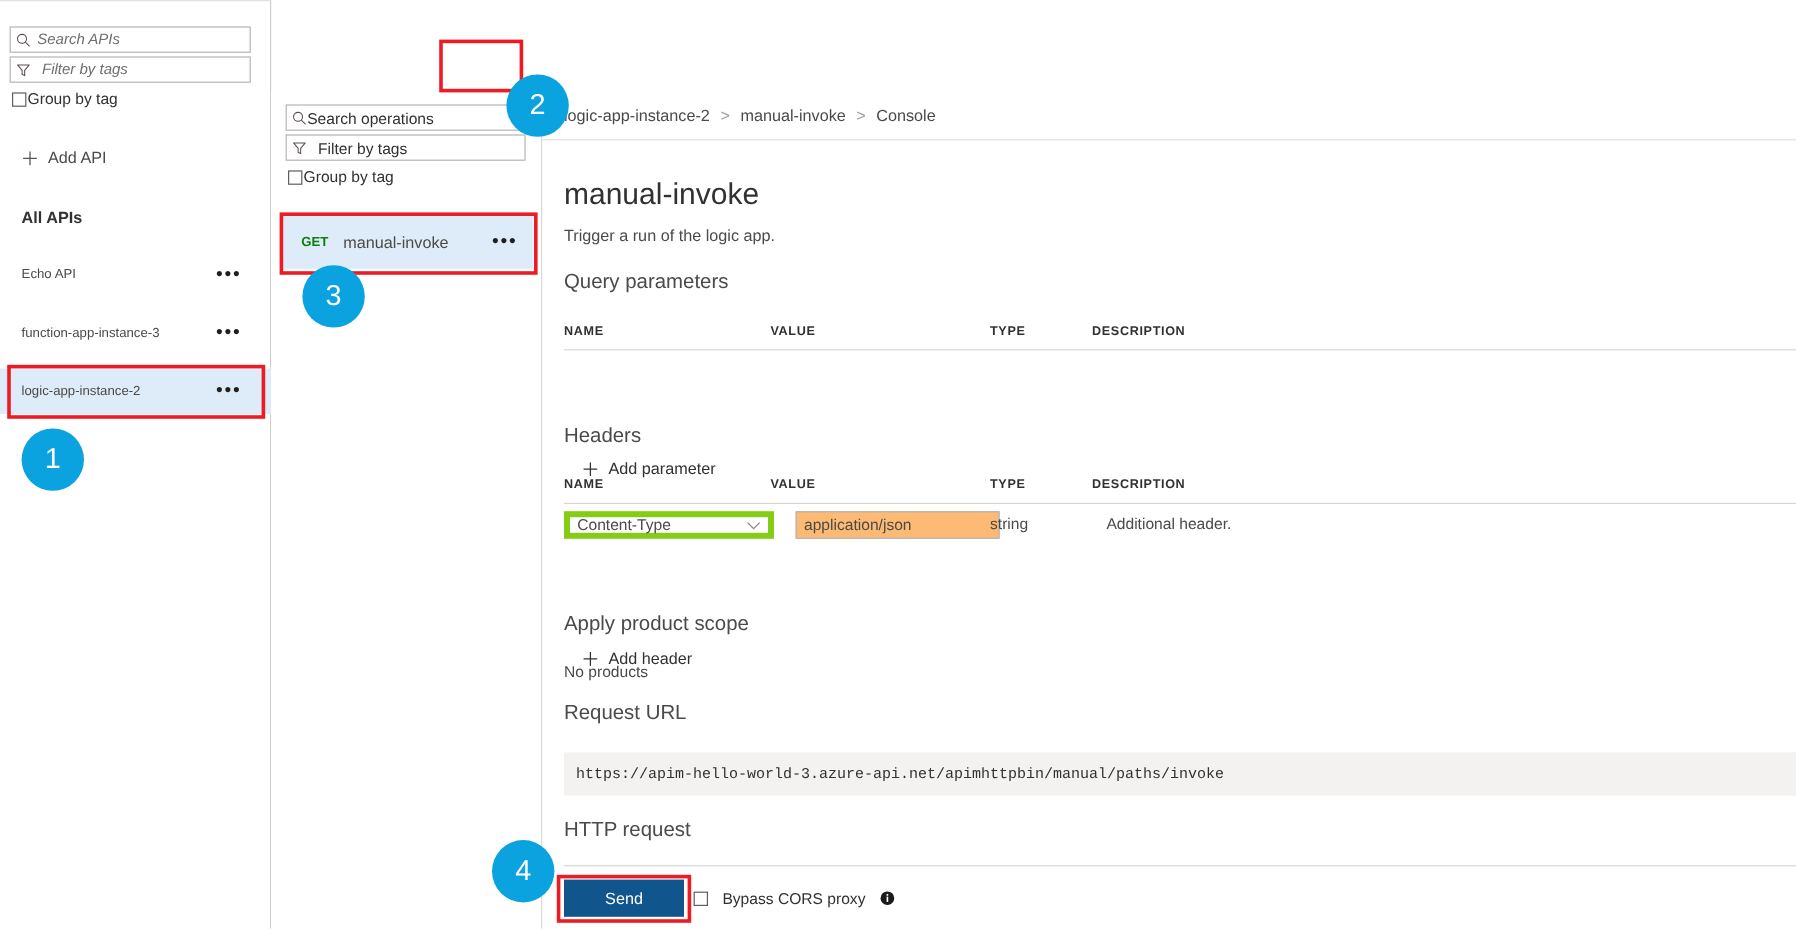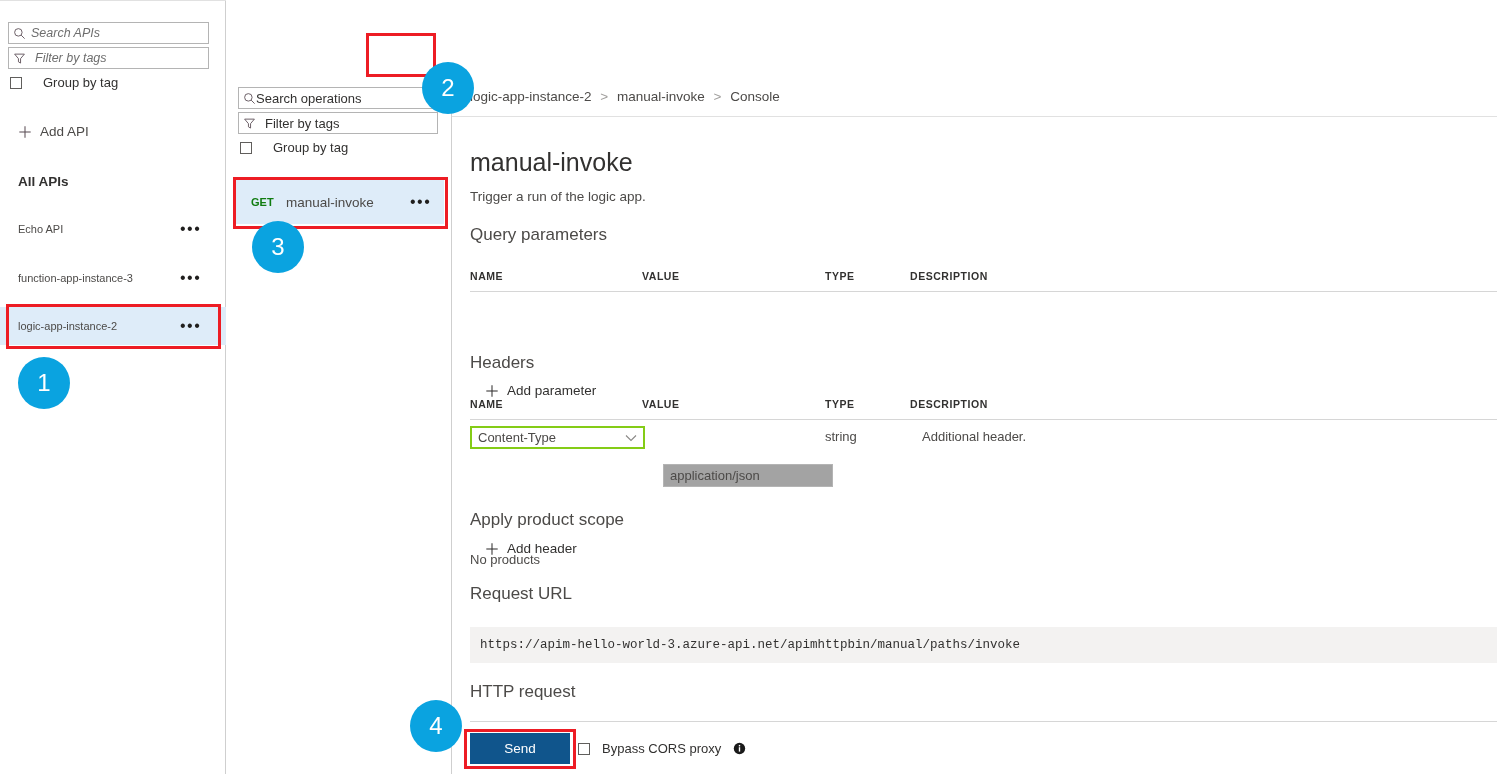--- a/index.html
+++ b/index.html
@@ -23,21 +23,21 @@
     position: absolute; left: 8px; width: 201px; height: 22px;
     border: 1px solid #b4b4b4; background: #fff;
     display: flex; align-items: center; padding-left: 4px;
   }
   .search-box .ph {
     font-style: italic; font-size: 12.5px; color: #6e6e6e;
     margin-left: 5px; white-space: nowrap;
   }
   .mag-icon { width: 13px; height: 13px; flex: 0 0 13px; }
   .funnel-icon { width: 13px; height: 13px; flex: 0 0 13px; }
-  .chk-row { position: absolute; display: flex; align-items: center; gap: 21px; text-align: right; }
+  .chk-row { position: absolute; display: flex; align-items: center; gap: 1px; text-align: right; }
   .chk-box {
     width: 12px; height: 12px; border: 1px solid #605e5c; background: #fff; flex: 0 0 12px;
   }
   .chk-label { font-size: 13px; color: #323130; white-space: nowrap; }
   .add-api {
     position: absolute; left: 18px; top: 124px;
     display: flex; align-items: center; gap: 8px; cursor: pointer;
   }
   .plus-icon { width: 14px; height: 14px; flex: 0 0 14px; }
   .add-api-label { font-size: 13.5px; color: #4c4a48; }
@@ -133,29 +133,29 @@
   .col-desc  { left: 440px; }
 
   .add-link {
     position: absolute; left: 33px; display: flex; align-items: center; gap: 8px; cursor: pointer;
   }
   .add-link .lbl { font-size: 13.5px; color: #323130; }
 
   .hdr-row { position: absolute; left: 18px; height: 34px; }
   .sel-box {
     position: absolute; left: 0; top: 0; width: 175px; height: 23px;
-    border: 2px solid #84cc16; background: #fff;
+    border: 5px solid #84cc16; background: #fff;
     display: flex; align-items: center; padding: 0 6px; cursor: pointer;
   }
   .sel-box .v { font-size: 13px; color: #4c4a48; flex: 1; }
   .sel-caret { width: 12px; height: 8px; }
   .val-input {
     position: absolute; left: 193px; top: 0; width: 170px; height: 23px;
-    border: 1px solid #b4b4b4; background: #a3a3a3;
-    display: flex; align-items: center; padding: 0 6px; margin-top: 38px;
+    border: 1px solid #b4b4b4; background: #fdba74;
+    display: flex; align-items: center; padding: 0 6px;
   }
   .val-input .v { font-size: 13px; color: #4c4a48; }
   .row-type { position: absolute; left: 355px; top: 3px; font-size: 13px; color: #4c4a48; }
   .row-desc { position: absolute; left: 452px; top: 3px; font-size: 13px; color: #4c4a48; }
 
   .no-products { position: absolute; left: 18px; font-size: 13px; color: #4c4a48; }
 
   .url-box {
     position: absolute; left: 18px; width: 1479px; height: 36px;
     background: #f3f2f1; display: flex; align-items: center; padding-left: 10px;

